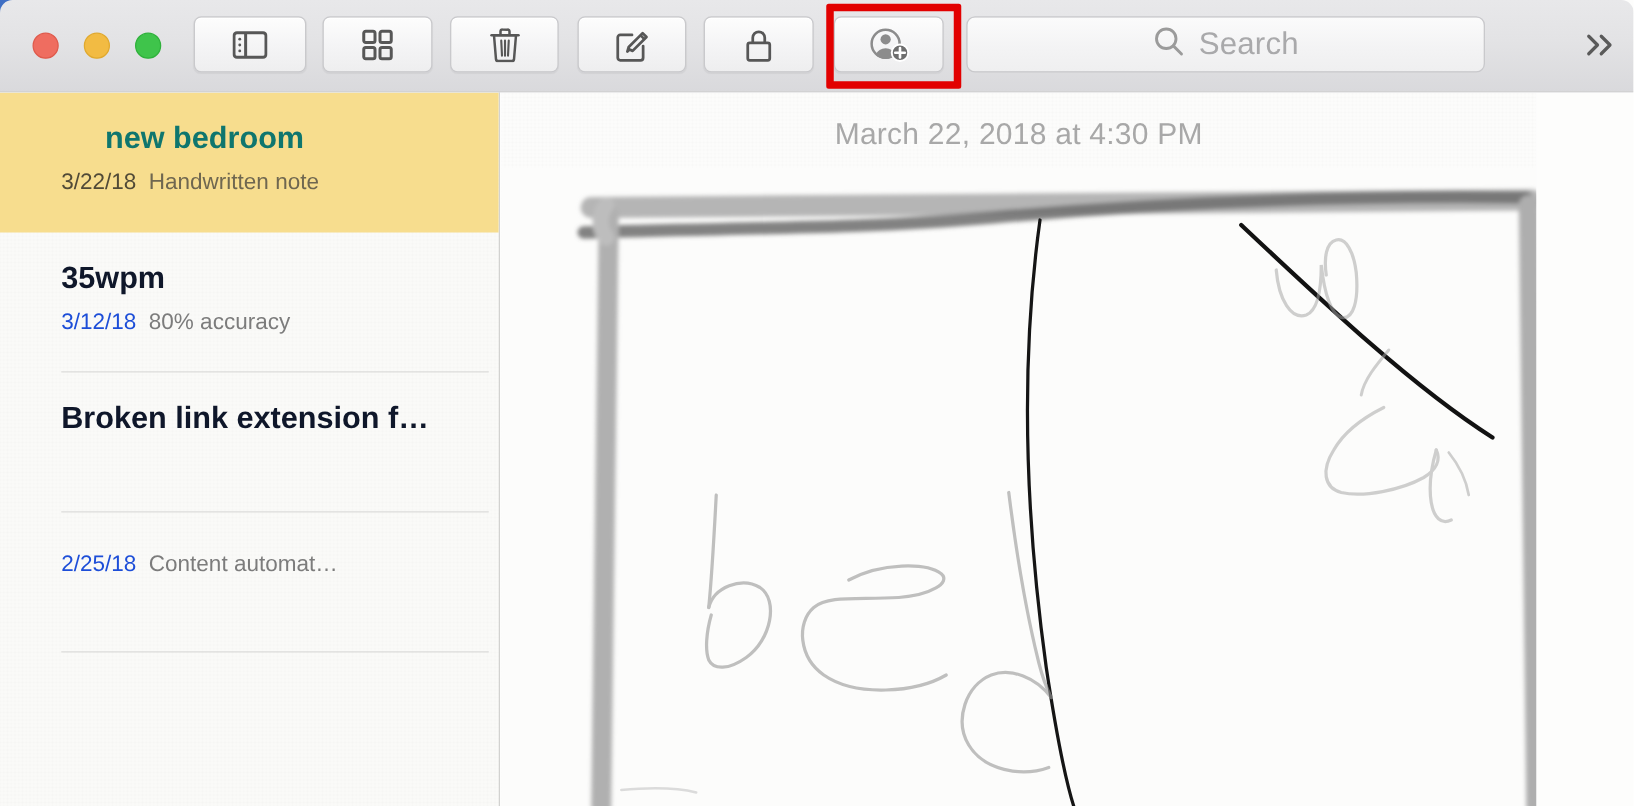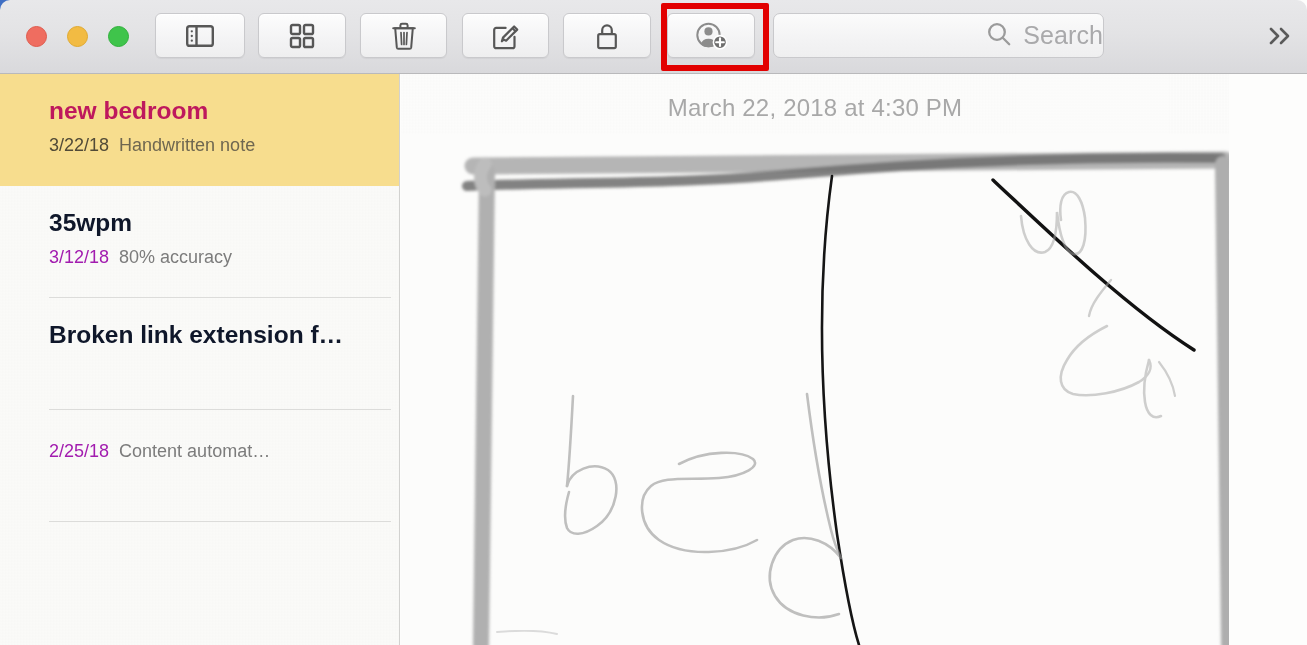--- a/index.html
+++ b/index.html
@@ -100,29 +100,29 @@
     box-sizing: border-box;
     z-index: 4;
     pointer-events: none;
   }
 
   
   .search-field {
     position: absolute;
     left: 773px;
     top: 13px;
-    width: 331px;
+    width: 415px;
     height: 45px;
     background: linear-gradient(to bottom, #fbfbfb 0%, #f3f3f4 60%, #efeff0 100%);
     border: 1px solid #c9c9cc;
     border-radius: 7px;
     box-sizing: border-box;
     display: flex;
     align-items: center;
-    justify-content: flex-end;
+    justify-content: center;
     gap: 11px;
   }
   .search-placeholder {
     font-size: 25px;
     color: #a9a9ab;
     letter-spacing: 0.1px;
   }
 
   
   .overflow-chevrons {
@@ -189,23 +189,23 @@
     overflow: hidden;
   }
   .note-meta {
     margin-top: 5px;
     font-size: 18px;
     color: #7c7c7c;
     line-height: 28px;
     white-space: nowrap;
     overflow: hidden;
   }
-  .note-row.selected .note-title { color: #be185d; }
+  .note-row.selected .note-title { color: #0f766e; margin-left: 35px; }
   .note-row.selected .note-meta  { color: #6f6750; }
-  .note-date { color: #a21caf; }
+  .note-date { color: #1d4ed8; }
   .note-row.selected .note-date { color: #514a37; }
   .note-snippet { margin-left: 10px; }
 
   
   .note-pane {
     position: absolute;
     left: 401px;
     top: 74px;
     width: 828px;
     height: 571px;

